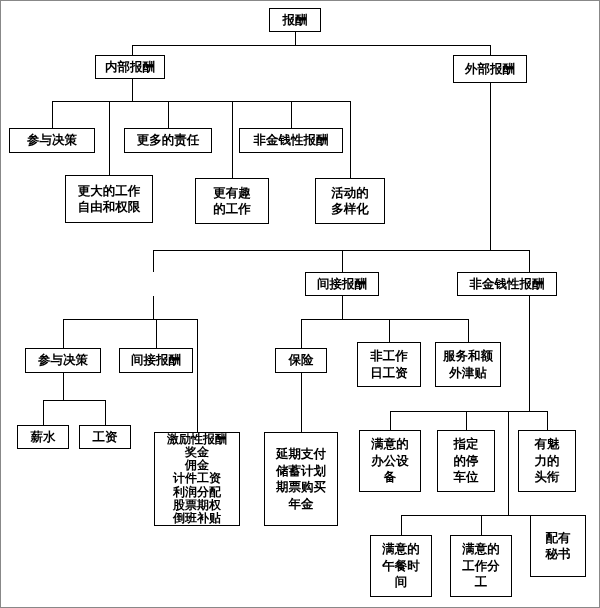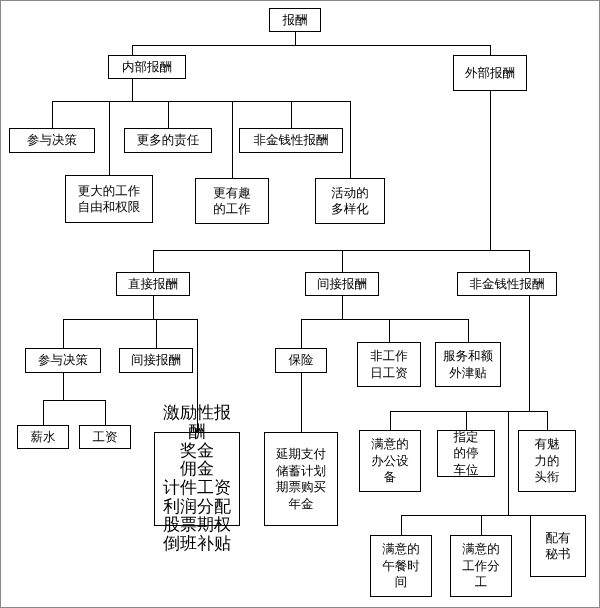--- a/index.html
+++ b/index.html
@@ -24,23 +24,24 @@
     box-sizing: border-box;
     border: 1px solid #000;
     background: #fff;
     display: flex;
     align-items: center;
     justify-content: center;
     text-align: center;
     font-size: 12.5px;
     line-height: 1.32;
     white-space: pre-line;
+    font-weight: bold;
   }
   .node.compact {
-    font-size: 17px;
+    font-size: 12px;
     line-height: 1.1;
   }
 </style>
 </head>
 <body>
 
 <div class="canvas">
 
   <svg class="wires" width="600" height="608" viewBox="0 0 600 608" fill="none" stroke="#000" stroke-width="1" shape-rendering="crispEdges">
     <path d="M294 31 V44 M131 44 H489 M131 44 V54 M489 44 V54"></path>
@@ -49,35 +50,34 @@
     <path d="M152 295 V318 M62 318 H196 M62 318 V347 M155 318 V347 M196 318 V431"></path>
     <path d="M62 372 V399 M42 399 H104 M42 399 V424 M104 399 V424"></path>
     <path d="M341 295 V318 M300 318 H467 M300 318 V347 M388 318 V341 M467 318 V341"></path>
     <path d="M300 372 V431"></path>
     <path d="M528 295 V410 M389 410 H546 M389 410 V429 M465 410 V429 M546 410 V429"></path>
     <path d="M507 410 V514 M400 514 H557 M400 514 V534 M480 514 V534 M557 514 V534"></path>
   </svg>
 
   <div class="node" style="left:268px;top:7px;width:52px;height:24px">报酬</div>
 
-  <div class="node" style="left:107px;top:54px;width:78px;height:24px">内部报酬</div>
-  <div class="node" style="left:452px;top:54px;width:74px;height:36px">外部报酬</div>
+  <div class="node" style="left:94px;top:54px;width:70px;height:24px">内部报酬</div>
+  <div class="node" style="left:452px;top:54px;width:74px;height:28px">外部报酬</div>
 
   <div class="node" style="left:123px;top:127px;width:88px;height:25px">更多的责任</div>
   <div class="node" style="left:8px;top:127px;width:86px;height:25px">参与决策</div>
   <div class="node" style="left:238px;top:127px;width:104px;height:25px">非金钱性报酬</div>
 
   <div class="node" style="left:64px;top:174px;width:88px;height:48px">更大的工作
 自由和权限</div>
   <div class="node" style="left:194px;top:177px;width:74px;height:46px">更有趣
 的工作</div>
   <div class="node" style="left:314px;top:177px;width:70px;height:46px">活动的
 多样化</div>
 
-  <div class="node" style="left:115px;top:271px;width:74px;height:24px">直接报酬</div>
   <div class="node" style="left:304px;top:271px;width:74px;height:24px">间接报酬</div>
   <div class="node" style="left:456px;top:271px;width:100px;height:24px">非金钱性报酬</div>
 
   <div class="node" style="left:24px;top:347px;width:76px;height:25px">参与决策</div>
   <div class="node" style="left:118px;top:347px;width:74px;height:25px">间接报酬</div>
   <div class="node" style="left:274px;top:347px;width:52px;height:25px">保险</div>
   <div class="node" style="left:356px;top:341px;width:64px;height:45px">非工作
 日工资</div>
   <div class="node" style="left:434px;top:341px;width:66px;height:45px">服务和额
 外津贴</div>
@@ -93,21 +93,21 @@
 股票期权
 倒班补贴</div>
   <div class="node" style="left:263px;top:431px;width:74px;height:94px">延期支付
 储蓄计划
 期票购买
 年金</div>
 
   <div class="node" style="left:358px;top:429px;width:62px;height:62px">满意的
 办公设
 备</div>
-  <div class="node" style="left:436px;top:429px;width:58px;height:47px">指定
+  <div class="node" style="left:436px;top:429px;width:58px;height:62px">指定
 的停
 车位</div>
   <div class="node" style="left:517px;top:429px;width:58px;height:62px">有魅
 力的
 头衔</div>
 
   <div class="node" style="left:369px;top:534px;width:62px;height:62px">满意的
 午餐时
 间</div>
   <div class="node" style="left:449px;top:534px;width:62px;height:62px">满意的

